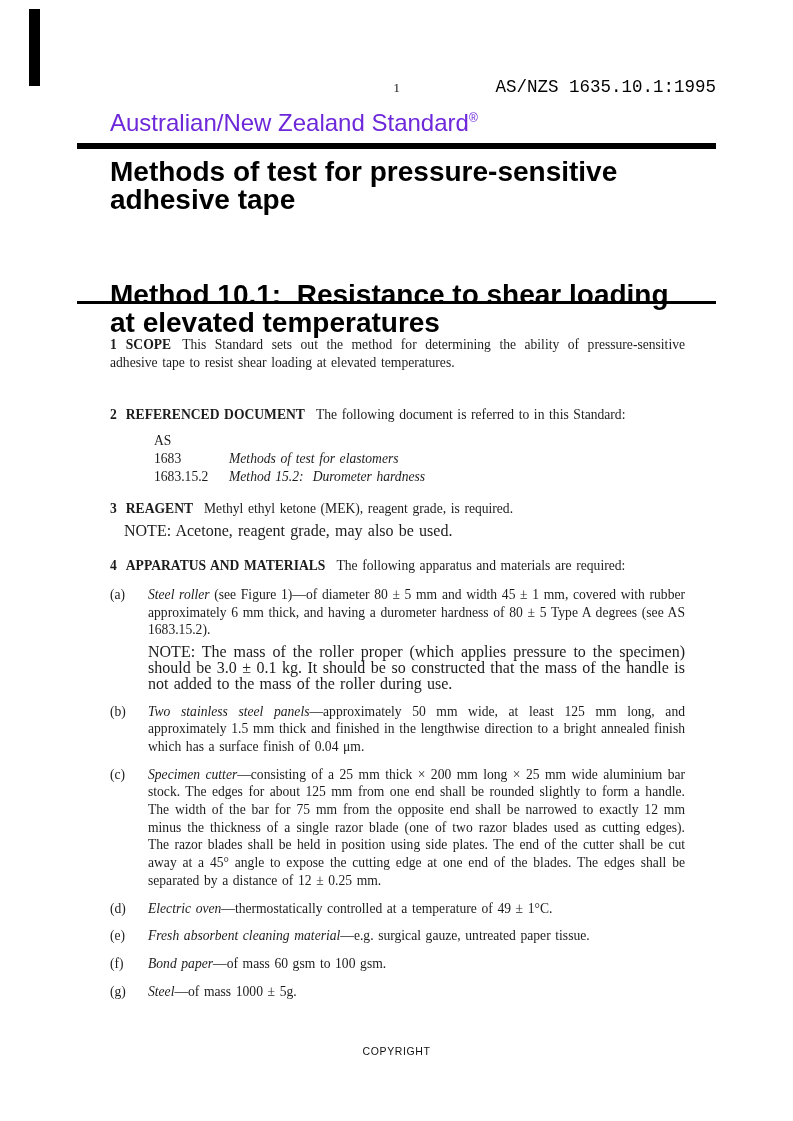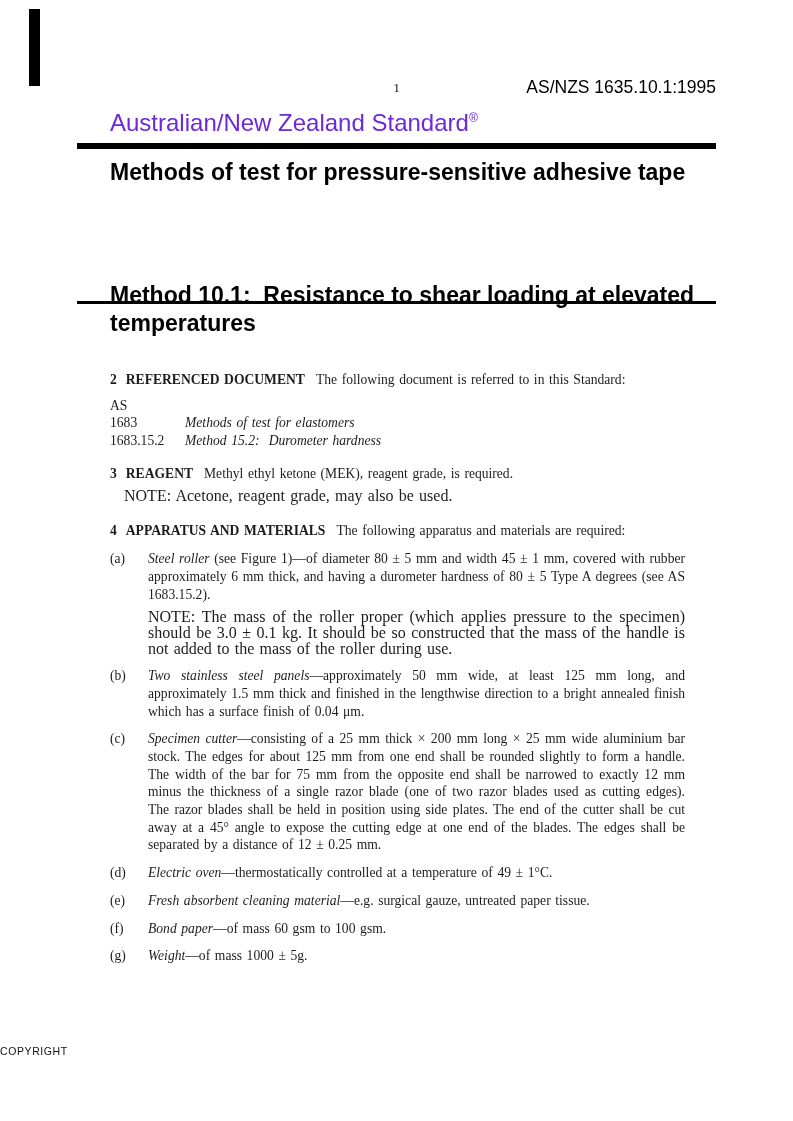--- a/index.html
+++ b/index.html
@@ -28,21 +28,21 @@
   .pagenum {
     position: absolute;
     left: 50%; transform: translateX(-50%);
     top: 3px;
     font-size: 13.5px;
     font-family: "Liberation Serif", serif;
   }
   .designation {
     position: absolute;
     right: 0; top: 0;
-    font-family: Liberation Sans, sans-serif;
+    font-family: Liberation Mono, monospace;
     font-size: 17.5px;
     color: #000;
   }
   .std-label-wrap {
     position: absolute;
     left: 110px; top: 109px;
     font-family: Liberation Sans, sans-serif;
     font-size: 24px;
     color: #6d28d9;
     white-space: nowrap;
@@ -55,21 +55,21 @@
   .rule { position: absolute; left: 77px; width: 639px; background: #000; }
   .rule.thick { top: 143px; height: 6px; }
   .rule.thin  { top: 301px; height: 3px; }
   .doc-title {
     position: absolute;
     left: 110px;
     margin: 0;
     width: 585px;
     font-family: "Liberation Sans", sans-serif;
     font-weight: 700;
-    font-size: 23px;
+    font-size: 28px;
     line-height: 28px;
     color: #000;
     white-space: pre-wrap;
   }
   .doc-title.main   { top: 158px; }
   .doc-title.method { top: 241px; margin-top: 40px; }
 
   
   .doc-body {
     position: absolute;
@@ -80,41 +80,41 @@
     word-spacing: 0.09em;
     color: #1c1c1c;
   }
   .para { margin: 0; text-align: justify; }
   .secnum  { font-weight: 700; margin-right: 9px; }
   .sechead { font-weight: 700; margin-right: 11px; }
   .mt-refdoc   { margin-top: 35px; }
   .mt-reagent  { margin-top: 15px; }
   .mt-appar    { margin-top: 18px; }
   .ref-list { margin-top: 8px; }
-  .ref-row { display: flex; }
+  .ref-row { display: flex; margin-left: 44px; }
   .ref-code { flex: none; width: 75px; }
   .ref-title { white-space: pre-wrap; font-style: italic; }
   .note {
     margin: 5px 0 0 0;
     font-size: 16px;
     line-height: 16.2px;
     text-align: justify;
   }
   .note.sec-note { margin-left: 14px; }
   .li { display: flex; margin-top: 10px; }
   .li.first { margin-top: 11px; }
   .li-label { flex: none; width: 38px; }
   .li-body { flex: 1; min-width: 0; }
   .li-text { margin: 0; text-align: justify; }
   .term { font-style: italic; }
   .footer {
     position: absolute;
     left: 0; top: 1045px;
     width: 100%;
-    text-align: left;
+    text-align: center;
     font-family: "Liberation Sans", sans-serif;
     font-size: 10.5px;
     letter-spacing: 0.6px;
     color: #111;
   }
 </style>
 </head>
 <body>
 
 <div class="page">
@@ -130,20 +130,21 @@
 
   <div class="rule thick"></div>
 
   <h1 class="doc-title main">Methods of test for pressure-sensitive adhesive tape</h1>
   <h1 class="doc-title method">Method 10.1:  Resistance to shear loading at elevated temperatures</h1>
 
   <div class="rule thin"></div>
 
   <div class="doc-body">
 
+    <p class="para"><span class="secnum">1</span><span class="sechead">SCOPE</span><span>This Standard sets out the method for determining the ability of pressure-sensitive adhesive tape to resist shear loading at elevated temperatures.</span></p>
 
     <p class="para mt-refdoc"><span class="secnum">2</span><span class="sechead">REFERENCED DOCUMENT</span><span>The following document is referred to in this Standard:</span></p>
 
     <div class="ref-list">
       <div class="ref-row">
           <span class="ref-code">AS</span>
         </div>
       <div class="ref-row">
           <span class="ref-code">1683</span>
           <span class="ref-title">Methods of test for elastomers</span>
@@ -199,21 +200,21 @@
     <div class="li">
       <span class="li-label">(f)</span>
       <div class="li-body">
         <p class="li-text"><i class="term">Bond paper</i><span>—of mass 60 gsm to 100 gsm.</span></p>
       </div>
     </div>
 
     <div class="li">
       <span class="li-label">(g)</span>
       <div class="li-body">
-        <p class="li-text"><i class="term">Weight</i><span>—of mass 1000 ± 5g.</span></p>
+        <p class="li-text"><i class="term">Steel</i><span>—of mass 1000 ± 5g.</span></p>
       </div>
     </div>
 
   </div>
 
   <div class="footer"><span>COPYRIGHT</span></div>
 
 </div>
 
 </body></html>

